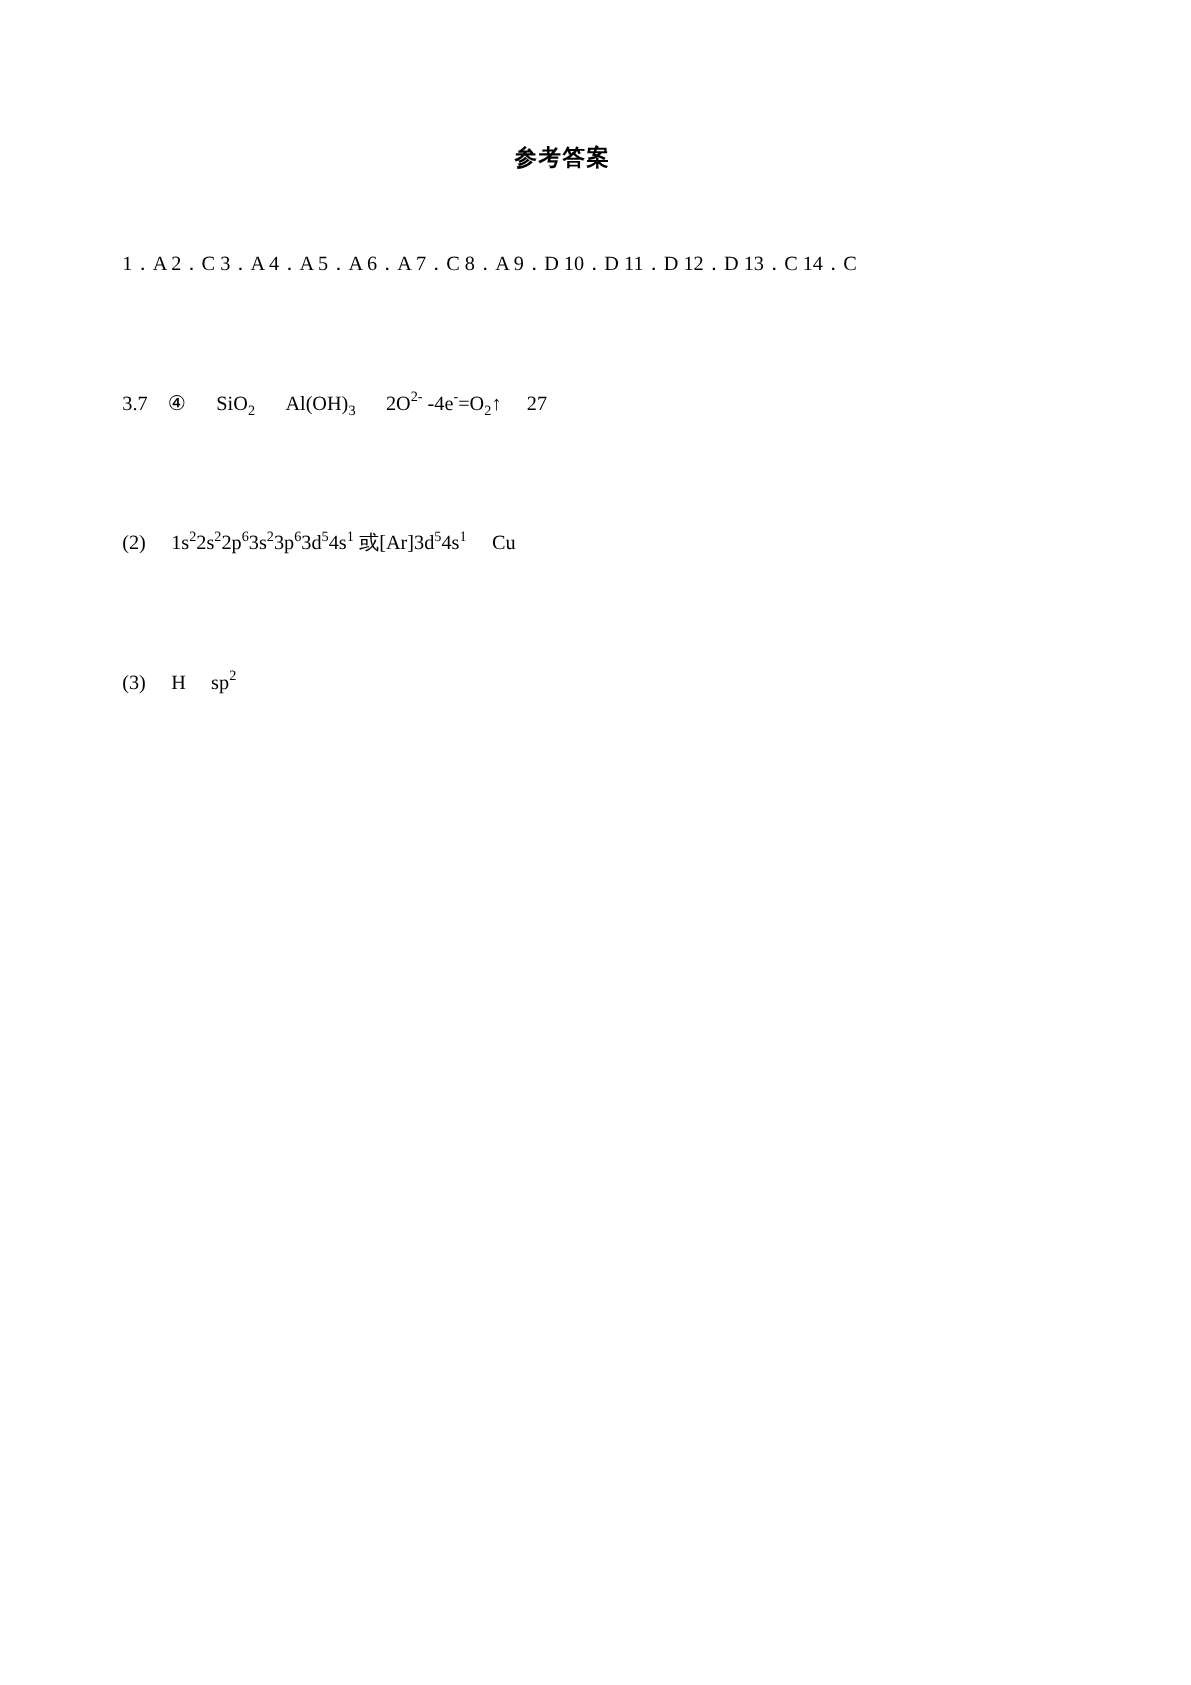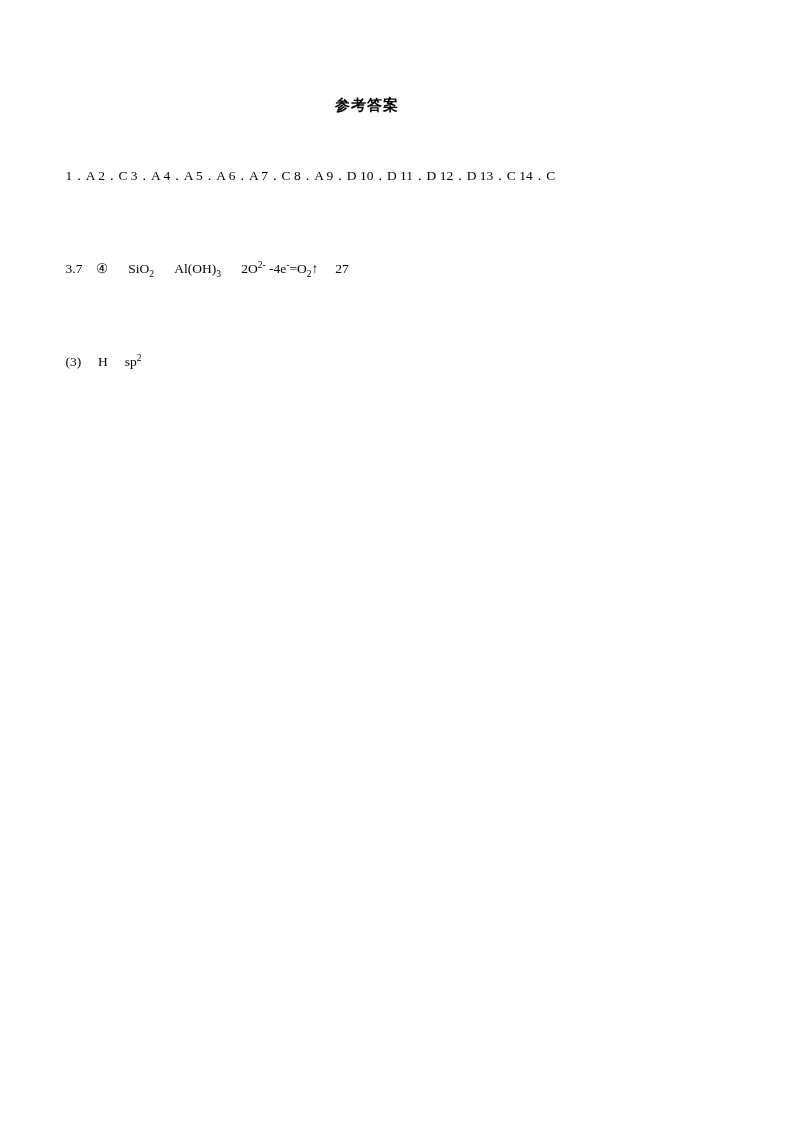--- a/index.html
+++ b/index.html
@@ -15,21 +15,21 @@
     position: relative;
     overflow: hidden;
   }
   .page {
     position: absolute;
     left: 0;
     top: 0;
     width: 794px;
     height: 1123px;
     box-sizing: border-box;
-    padding: 96px 112px 0 52px;
+    padding: 96px 112px 0 68px;
   }
   .doc-title {
     text-align: center;
     font-weight: bold;
     font-size: 15px;
     letter-spacing: 1px;
     margin: 0 0 14px 0;
     font-family: "Liberation Serif", "DejaVu Serif", serif;
   }
   .line {
@@ -78,18 +78,21 @@
   <div class="line">
     3.7&nbsp;&nbsp;&nbsp;&nbsp;④&nbsp;&nbsp;&nbsp;&nbsp;&nbsp;&nbsp;SiO<sub>2</sub>&nbsp;&nbsp;&nbsp;&nbsp;&nbsp;&nbsp;Al(OH)<sub>3</sub>&nbsp;&nbsp;&nbsp;&nbsp;&nbsp;&nbsp;2O<sup>2-</sup> -4e<sup>-</sup>=O<sub>2</sub>↑&nbsp;&nbsp;&nbsp;&nbsp;&nbsp;27
   </div>
 
 
 
 
 
 
 
+  <div class="line">
+    (2)&nbsp;&nbsp;&nbsp;&nbsp;&nbsp;1s<sup>2</sup>2s<sup>2</sup>2p<sup>6</sup>3s<sup>2</sup>3p<sup>6</sup>3d<sup>5</sup>4s<sup>1</sup> 或[Ar]3d<sup>5</sup>4s<sup>1</sup>&nbsp;&nbsp;&nbsp;&nbsp;&nbsp;Cu
+  </div>
 
   <div class="line">
     (3)&nbsp;&nbsp;&nbsp;&nbsp;&nbsp;H&nbsp;&nbsp;&nbsp;&nbsp;&nbsp;sp<sup>2</sup>
   </div>
 
 </div>
 
 </body></html>

